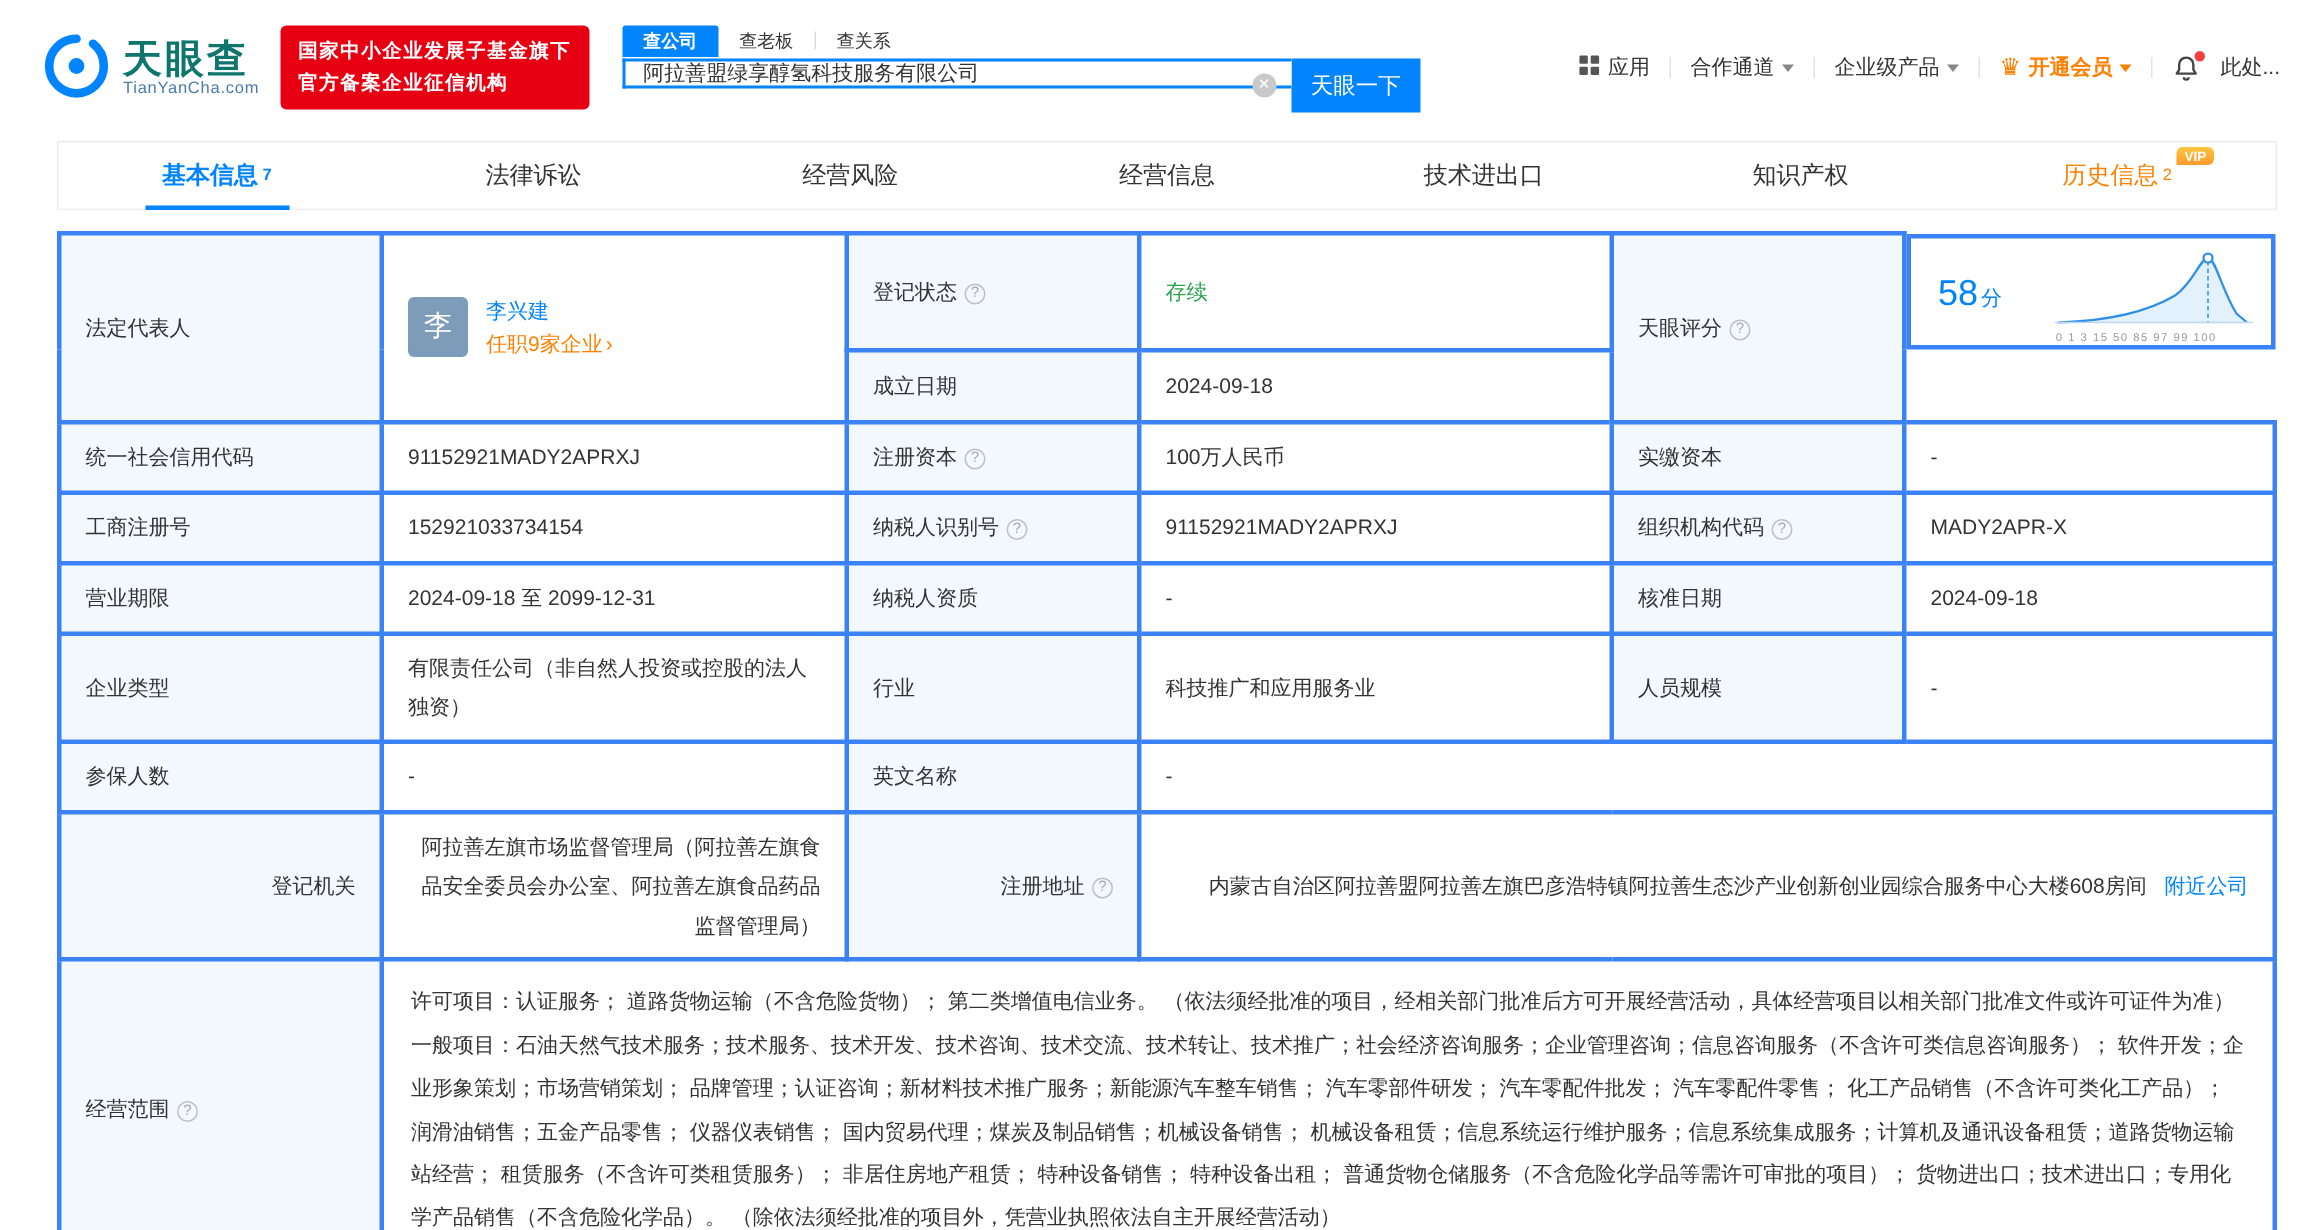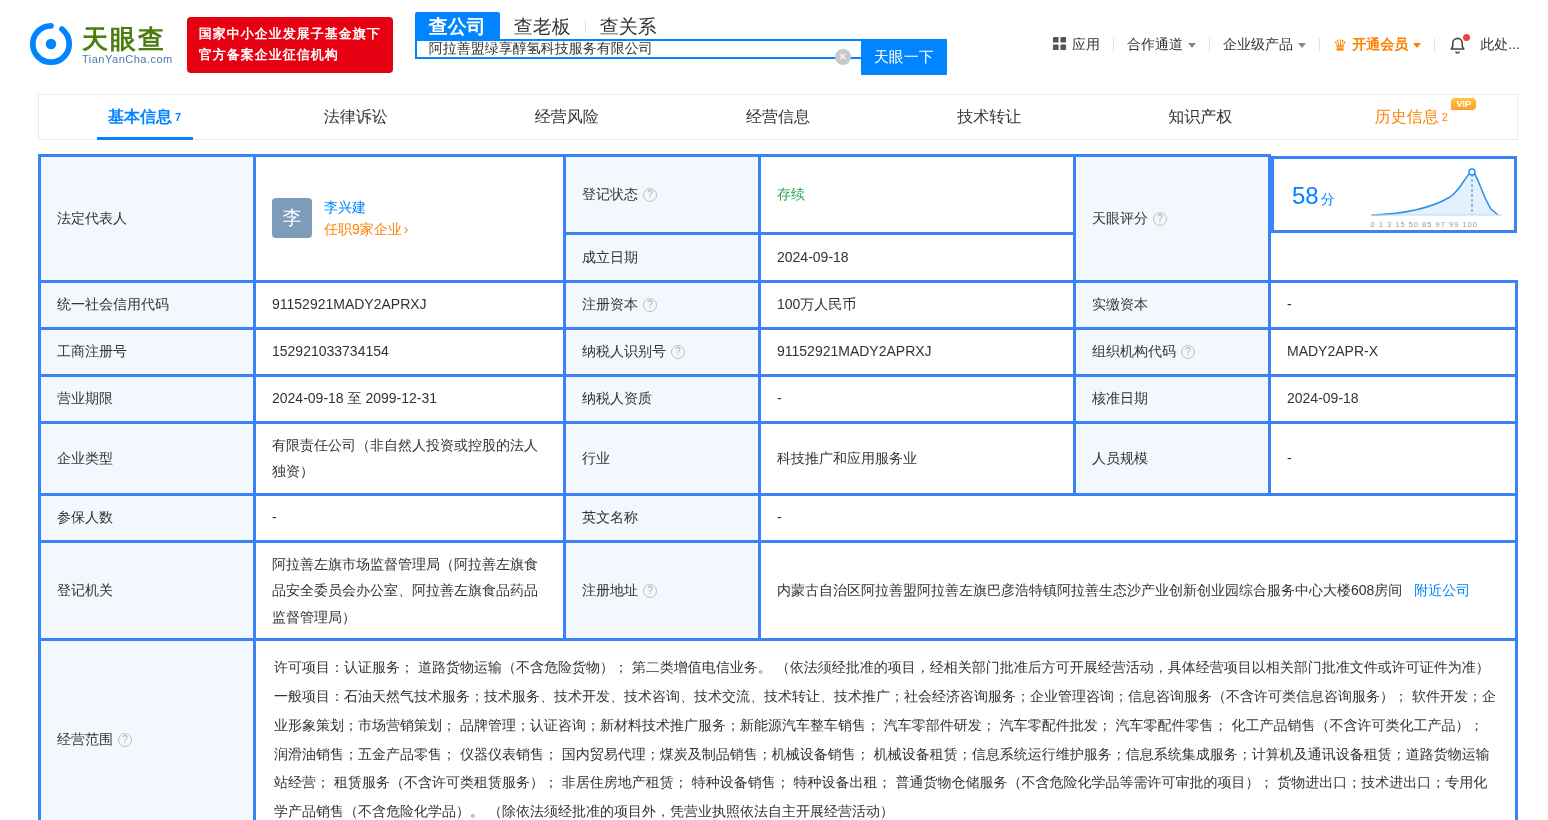--- a/index.html
+++ b/index.html
@@ -3,27 +3,27 @@
 <meta charset="utf-8">
 <style>
   * { box-sizing: border-box; margin: 0; padding: 0; }
   html,body { background:#fff; width:1548px; }
   body { font-family:"Liberation Sans","DejaVu Sans",sans-serif; color:#333; font-size:14px; }
 
   
   .header { height:90px; display:flex; align-items:center; padding:0 28px; gap:14px; }
   .logo { display:flex; align-items:center; gap:8px; cursor:pointer; }
   .logo-txt { display:flex; flex-direction:column; line-height:1.1; }
-  .brand-name { font-size:26px; font-weight:bold; color:#4d7c0f; letter-spacing:2px; }
+  .brand-name { font-size:26px; font-weight:bold; color:#0f766e; letter-spacing:2px; }
   .brand-domain { font-size:11px; color:#4a7bab; letter-spacing:.5px; }
   .gov-badge { background:#e60012; color:#fff; font-size:13px; font-weight:bold; line-height:1.6;
                padding:7px 12px; border-radius:4px; letter-spacing:1px; white-space:nowrap; }
 
   .search-area { display:flex; flex-direction:column; margin-left:8px; }
-  .search-tabs { display:flex; align-items:center; height:24px; font-size:19px; }
+  .search-tabs { display:flex; align-items:center; height:24px; font-size:12px; }
   .stab { padding:2px 14px; cursor:pointer; color:#333; }
   .stab.active { background:#0084ff; color:#fff; font-weight:bold; border-radius:2px 2px 0 0; }
   .stab-div { width:1px; height:12px; background:#ddd; }
   .search-row { display:flex; }
   .search-box { position:relative; width:446px; }
   .search-box input { width:100%; height:20px; border:2px solid #0084ff; border-right:none;
                       padding:0 34px 0 12px; font-size:14px; color:#333; outline:none;
                       font-family:inherit; }
   .clear-ic { position:absolute; right:10px; top:10px; width:16px; height:16px; border-radius:50%;
               background:#c9c9c9; color:#fff; font-size:10px; line-height:16px; text-align:center; cursor:pointer; }
@@ -59,21 +59,21 @@
                color:#fff; font-size:9px; font-weight:bold; padding:1px 5px; border-radius:4px 4px 4px 0; }
 
   
   table.info { width:100%; border-collapse:collapse; table-layout:fixed; }
   table.info td { border:3px solid #3b82f6; padding:8px 16px; vertical-align:middle; font-size:14px; line-height:1.9; }
   td.lbl { background:#f2f8fd; color:#333; }
   td.val { background:#fff; word-break:break-all; }
   .h47 td { height:47px; }
   .h48 { height:48px; }
   .h72 td { height:72px; }
-  .h98 td { height:98px; }
+  .h98 td { height:98px;text-align:right; }
   .q { display:inline-block; width:14px; height:14px; border:1px solid #c0c0c0; border-radius:50%;
        color:#aaa; font-size:10px; line-height:12px; text-align:center; margin-left:5px;
        vertical-align:1px; cursor:pointer; }
   .q::after { content:"?"; }
   a.blue { color:#0084ff; text-decoration:none; cursor:pointer; }
   a.orange { color:#ff8000; text-decoration:none; cursor:pointer; }
   .arrow-r::after { content:"›"; margin-left:2px; }
   .green { color:#2aa44f; }
 
   .rep-cell { display:flex; align-items:center; gap:12px; }
@@ -176,21 +176,21 @@
     <div class="tab">
       <span>法律诉讼</span>
     </div>
     <div class="tab">
       <span>经营风险</span>
     </div>
     <div class="tab">
       <span>经营信息</span>
     </div>
     <div class="tab">
-      <span>技术转让</span>
+      <span>技术进出口</span>
     </div>
     <div class="tab">
       <span>知识产权</span>
     </div>
     <div class="tab orange">
       <span>历史信息</span>
       <span class="cnt">2</span>
       <span class="vip-badge">VIP</span>
     </div>
   </div>

